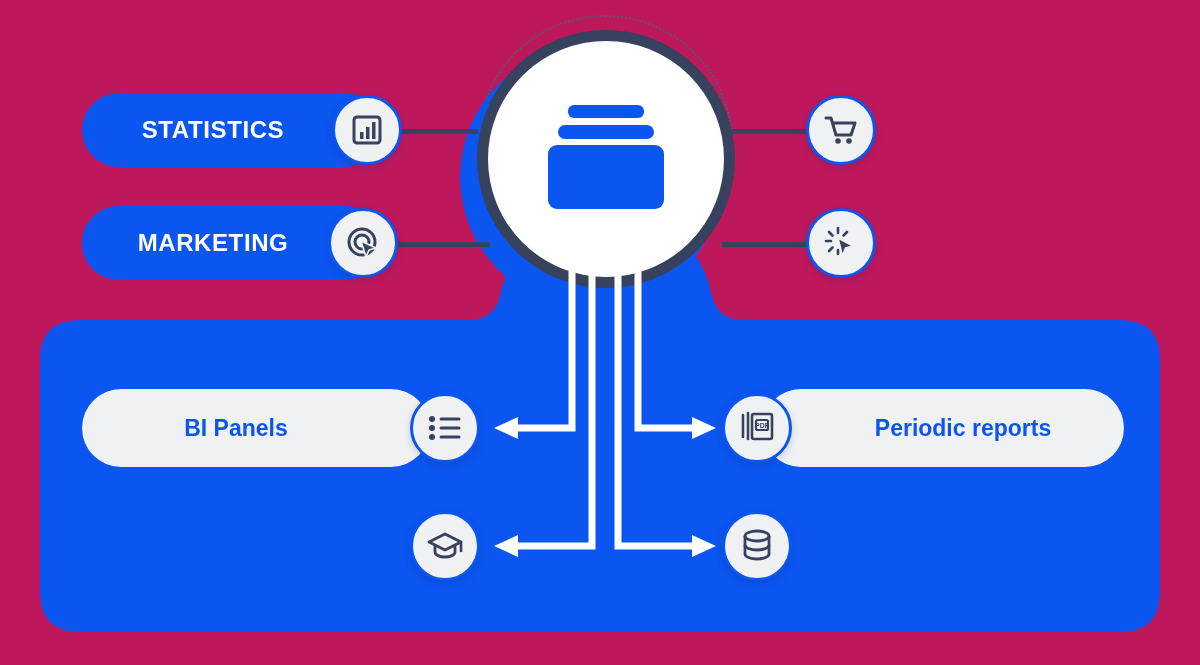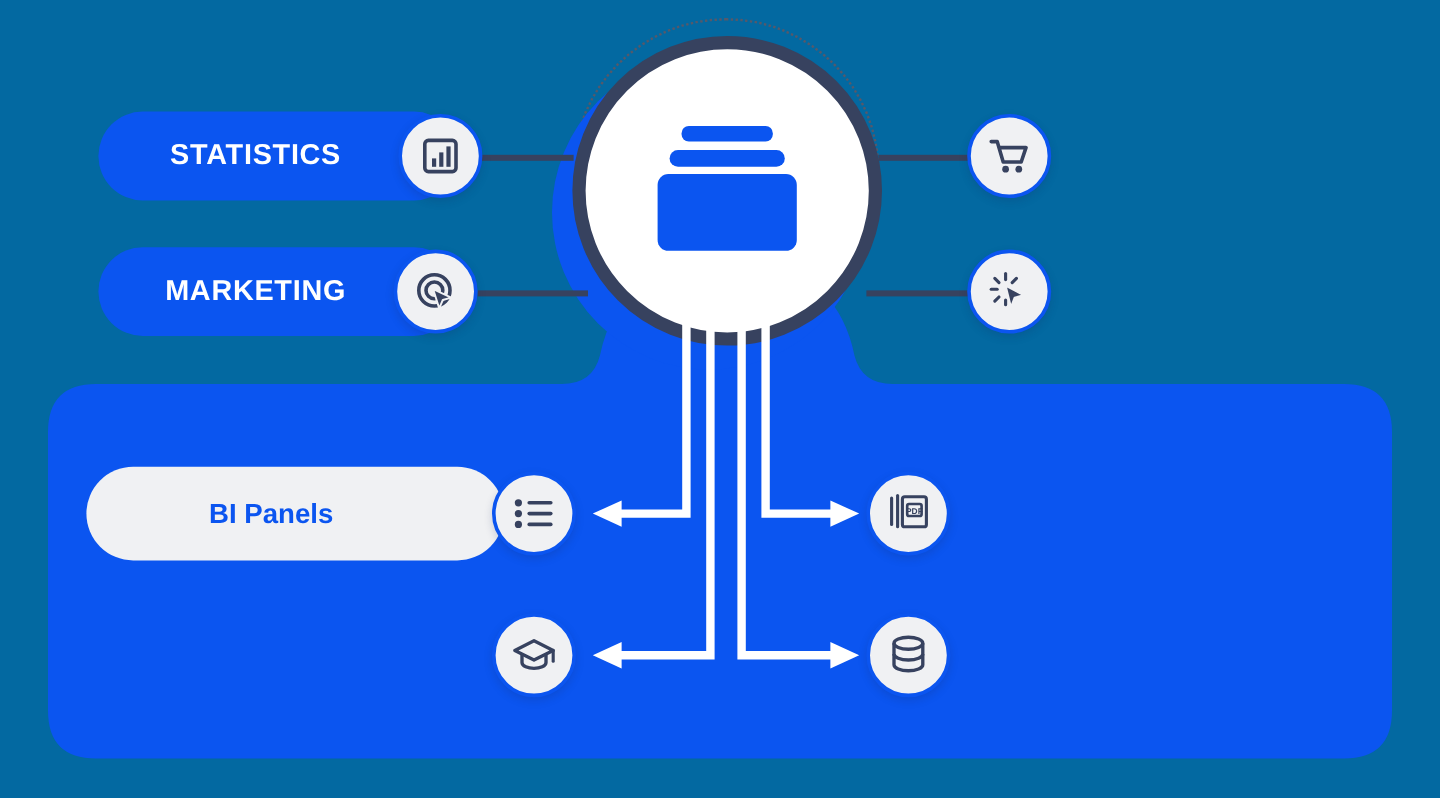--- a/index.html
+++ b/index.html
@@ -4,21 +4,21 @@
 <style>
   html, body {
     margin: 0;
     padding: 0;
     background: #ffffff;
   }
   #canvas {
     position: relative;
     width: 1200px;
     height: 665px;
-    background: #0369a1;
+    background: #be185d;
     overflow: hidden;
     font-family: "Liberation Sans", sans-serif;
   }
 
   
   #panel-layer {
     position: absolute;
     left: 0; top: 0;
     width: 1200px; height: 665px;
     pointer-events: none;
@@ -47,21 +47,21 @@
   
   .out-pill {
     position: absolute;
     height: 78px;
     background: #F0F1F3;
     border-radius: 39px;
     display: flex;
     align-items: center;
     box-sizing: border-box;
   }
-  .out-pill.left  { left: 72px;  width: 348px; justify-content: center; padding-right: 40px; }
+  .out-pill.left  { left: 82px;  width: 348px; justify-content: center; padding-right: 40px; }
   .out-pill.right { left: 762px; width: 362px; justify-content: center; padding-left: 40px; }
   .out-label {
     color: #0B55F0;
     font-size: 23px;
     font-weight: bold;
     white-space: nowrap;
   }
 
   
   .icon-badge {
@@ -235,20 +235,23 @@
       <circle cx="5" cy="15" r="3" fill="#37425F"></circle>
       <circle cx="5" cy="24" r="3" fill="#37425F"></circle>
       <g stroke="#37425F" stroke-width="3" stroke-linecap="round">
         <line x1="14" y1="6" x2="32" y2="6"></line>
         <line x1="14" y1="15" x2="32" y2="15"></line>
         <line x1="14" y1="24" x2="32" y2="24"></line>
       </g>
     </svg>
   </div>
 
+  <div class="out-pill right" style="top:389px;">
+    <span class="out-label">Periodic reports</span>
+  </div>
   <div class="icon-badge" style="left:722px; top:393px;">
     <svg width="36" height="36" viewBox="0 0 36 36">
       <path d="M4 5 v22" stroke="#37425F" stroke-width="2.6" fill="none" stroke-linecap="round"></path>
       <path d="M9 3 v26" stroke="#37425F" stroke-width="2.6" fill="none" stroke-linecap="round"></path>
       <rect x="13" y="4" width="20" height="25" rx="2" fill="none" stroke="#37425F" stroke-width="2.6"></rect>
       <rect x="17" y="10" width="12" height="10" rx="1.5" fill="none" stroke="#37425F" stroke-width="2.2"></rect>
       <text x="23" y="18" font-family="Liberation Sans, sans-serif" font-size="7" font-weight="bold" fill="#37425F" text-anchor="middle">PDF</text>
     </svg>
   </div>
 

